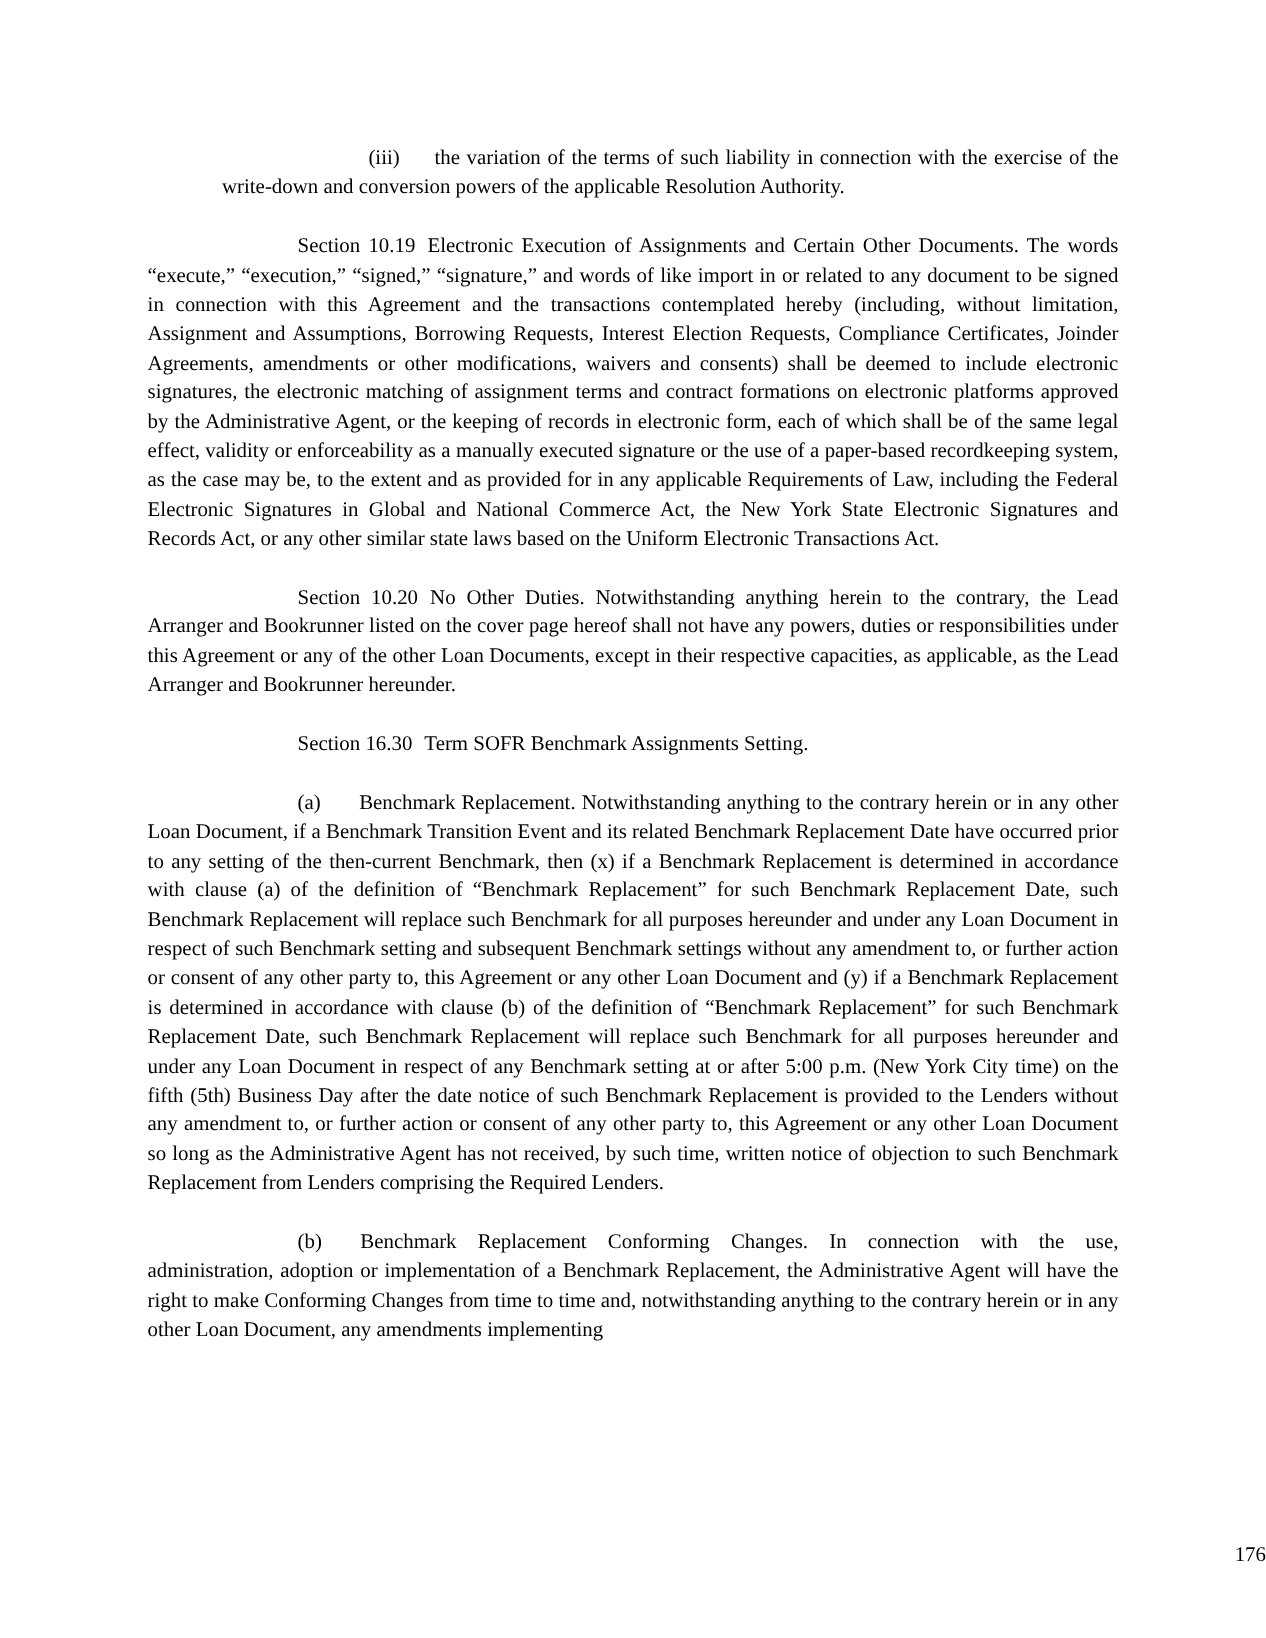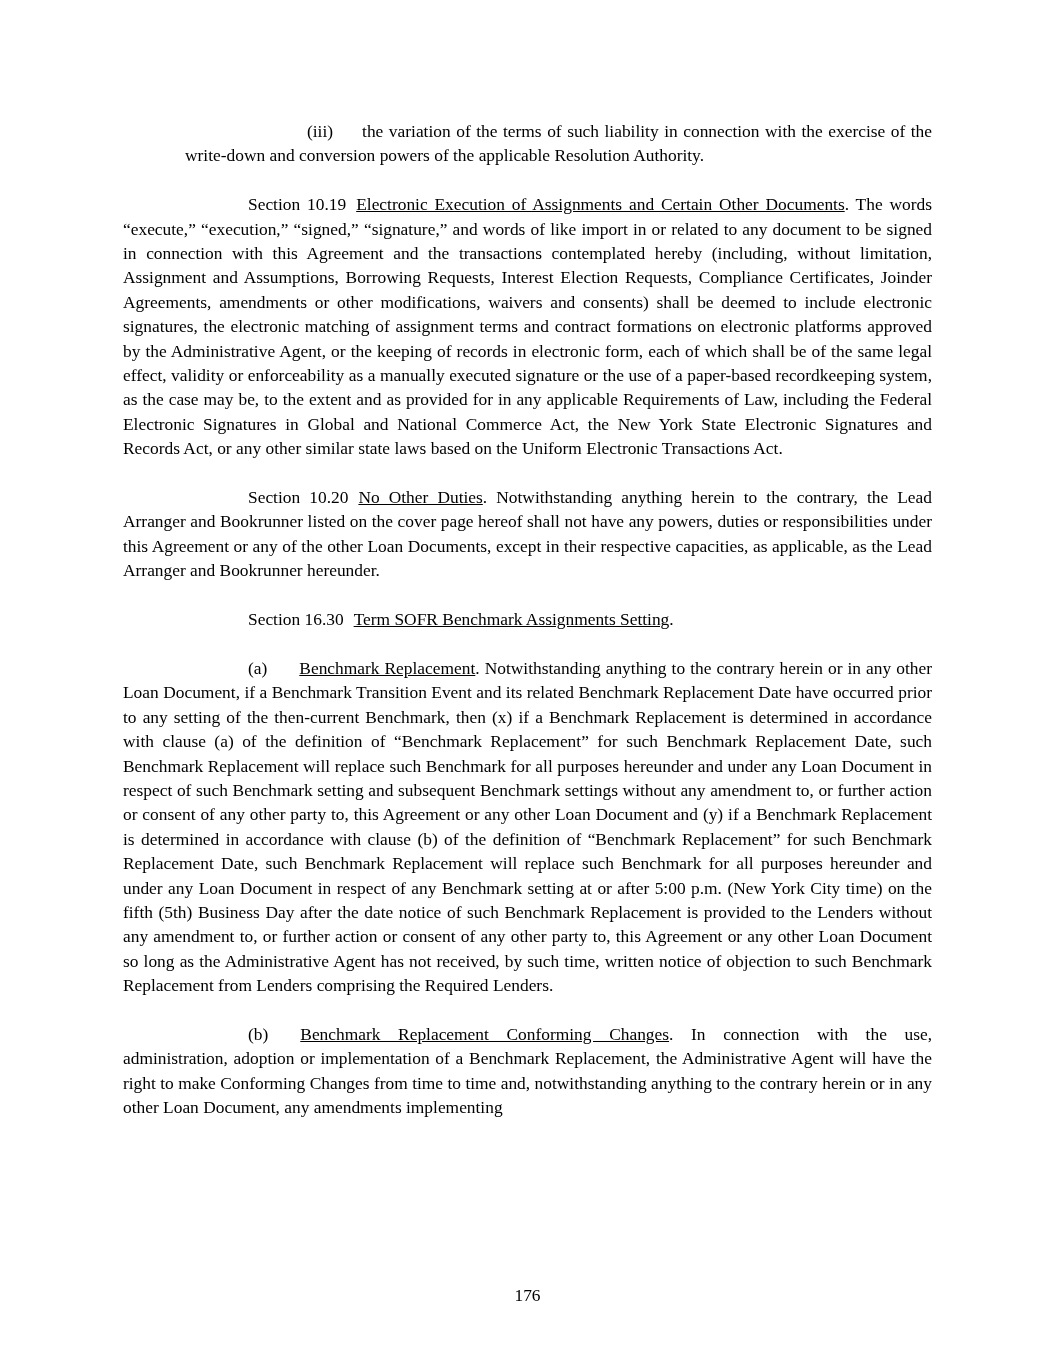--- a/index.html
+++ b/index.html
@@ -30,28 +30,27 @@
   .indent {
     text-indent: 125px;
   }
   .tab {
     display: inline-block;
   }
   .tab-wide  { width: 29px; }
   .tab-mid   { width: 32px; }
   .tab-narrow{ width: 10px; }
   .u {
-    text-decoration: underline;
   }
   .page-number {
     position: absolute;
     left: 0;
     right: 0;
     bottom: 58px;
-    text-align: center;
+    text-align: right;
     text-indent: 0;
   }
 </style>
 </head>
 <body>
 
 <div class="page">
 
   <p class="para clause-iii"><span>(iii)</span><span class="tab tab-wide"></span><span>the variation of the terms of such liability in connection with the exercise of the write-down and conversion powers of the applicable Resolution Authority.</span></p>
 

